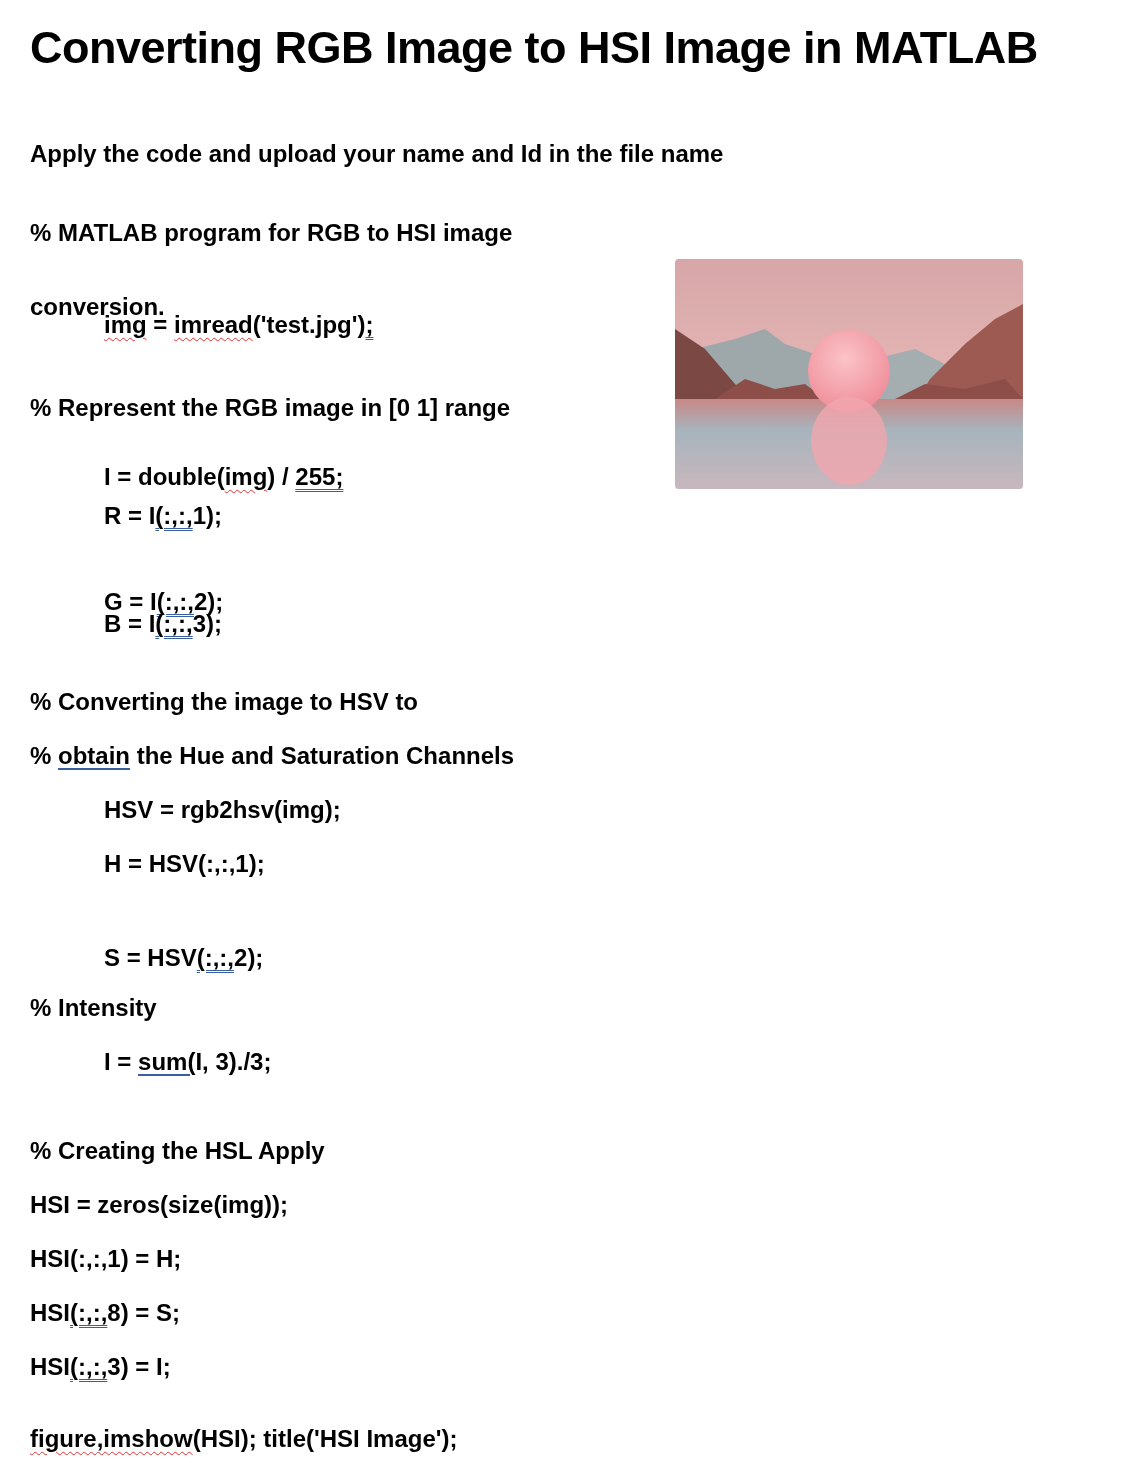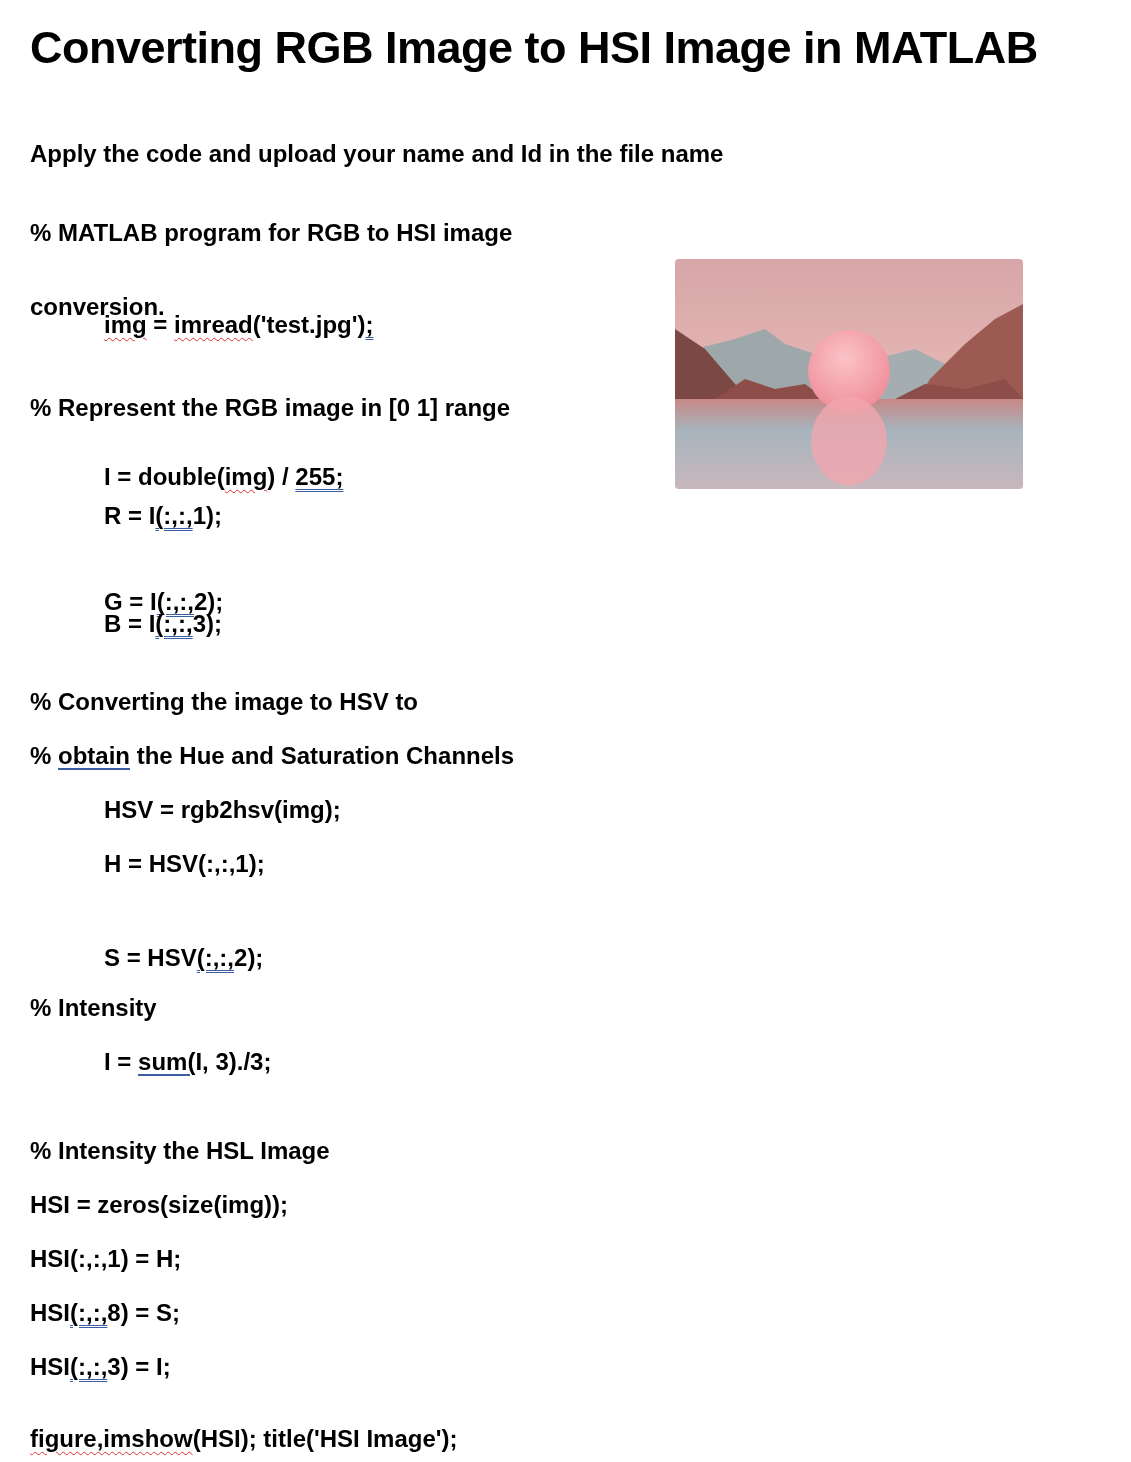--- a/index.html
+++ b/index.html
@@ -108,21 +108,21 @@
 <div class="line ind" style="top:849px;">H = HSV(:,:,1);</div>
 <div class="line ind" style="top:903px;margin-top:40px;">
   <span>S = HSV</span><span class="sq-blue">(:,:,</span><span>2);</span>
 </div>
 
 <div class="line nl" style="top:993px;">% Intensity</div>
 <div class="line ind" style="top:1047px;">
   <span>I = </span><span class="ul-blue">sum(</span><span>I, 3)./3;</span>
 </div>
 
-<div class="line nl" style="top:1136px;">% Intensity the HSL Image</div>
+<div class="line nl" style="top:1136px;">% Creating the HSL Apply</div>
 <div class="line nl" style="top:1190px;">HSI = zeros(size(img));</div>
 <div class="line nl" style="top:1244px;">HSI(:,:,1) = H;</div>
 <div class="line nl" style="top:1298px;">
   <span>HSI</span><span class="sq-blue">(:,:,</span><span>8) = S;</span>
 </div>
 <div class="line nl" style="top:1352px;">
   <span>HSI</span><span class="sq-blue">(:,:,</span><span>3) = I;</span>
 </div>
 <div class="line nl" style="top:1406px;margin-top:18px;">
   <span class="sq-red">figure,imshow</span><span>(HSI); title('HSI Image');</span>

